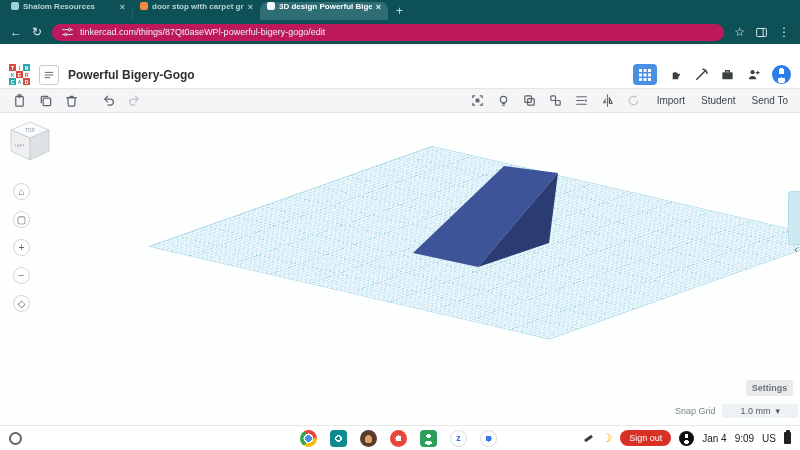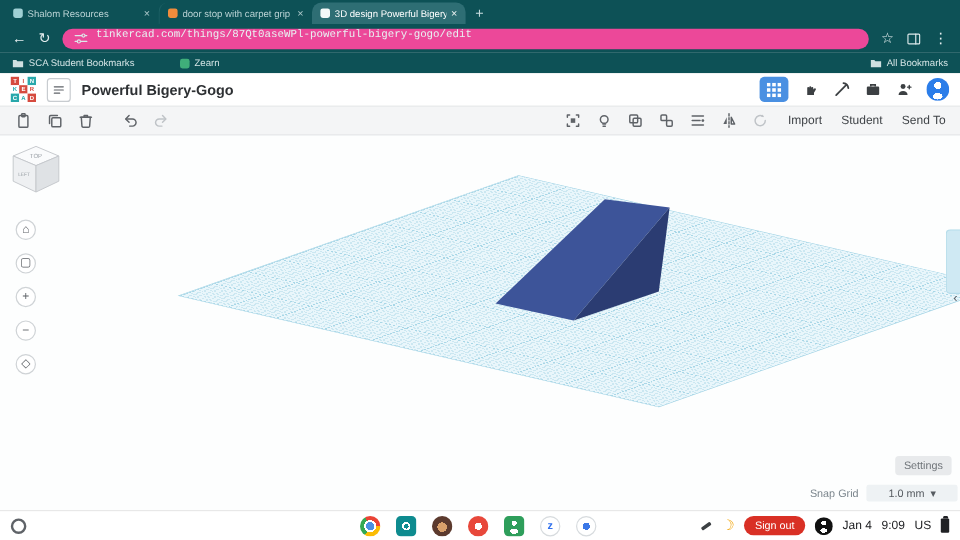--- a/index.html
+++ b/index.html
@@ -2,36 +2,36 @@
 <html><head>
 <meta charset="utf-8">
 <style>
   html,body{margin:0;padding:0;background:#666;}
   .screen{position:relative;width:800px;height:450px;background:#fff;overflow:hidden;
           font-family:"Liberation Sans",sans-serif;-webkit-font-smoothing:antialiased;}
 
   
   .tabstrip{position:absolute;top:0;left:0;right:0;height:20px;background:#0d5156;
             display:flex;align-items:flex-end;padding-left:4px;}
-  .tab{display:flex;align-items:center;gap:4px;height:18px;width:128px;padding:0 7px;
-       border-radius:8px 8px 0 0;color:#b9d2d4;font-size:8px;box-sizing:border-box;}
+  .tab{display:flex;align-items:flex-start;gap:4px;height:18px;width:128px;padding:0 7px;
+       border-radius:8px 8px 0 0;color:#b9d2d4;font-size:8px;box-sizing:border-box;font-weight:bold;}
   .tab+.tab{border-left:1px solid #1d6065;}
   .tab.active{background:#2e6e74;color:#fff;border-left:none;}
   .favicon{width:8px;height:8px;border-radius:2px;flex:0 0 auto;}
   .fav0{background:#9fd0d4;} .fav1{background:#f08c3c;} .fav2{background:#f4f8f8;}
   .tab .title{flex:1;white-space:nowrap;overflow:hidden;}
   .tab .close{font-size:9px;opacity:.9;}
   .newtab{color:#c7dcde;font-size:12px;margin:0 0 3px 8px;line-height:1;}
 
   
   .addressbar{position:absolute;top:20px;left:0;right:0;height:24px;background:#0d5156;
               display:flex;align-items:center;padding:0 10px;gap:10px;box-sizing:border-box;}
   .nav-glyph{color:#e4eeef;font-size:12px;line-height:1;}
-  .url-pill{flex:1;height:17px;background:#ec4899;border-radius:9px;display:flex;
-            gap:6px;padding:0 9px;min-width:0;font-family:Liberation Mono, monospace;}
+  .url-pill{flex:1;height:17px;background:#be185d;border-radius:9px;display:flex;
+            align-items:center;gap:6px;padding:0 9px;min-width:0;}
   .url-text{color:#e8f1f2;font-size:9px;white-space:nowrap;overflow:hidden;}
   .bar-ic{display:flex;align-items:center;}
 
   
   .bookmarksbar{position:absolute;top:44px;left:0;right:0;height:17px;background:#0d5156;
                 display:flex;align-items:center;padding:0 10px;gap:6px;font-size:8px;
                 color:#d4e4e5;box-sizing:border-box;box-shadow:0 1px 2px rgba(0,0,0,.25);}
   .bm{display:flex;align-items:center;gap:4px;}
   .bm-spacer{width:26px;}
   .bm-right{margin-left:auto;display:flex;align-items:center;gap:4px;}
@@ -88,21 +88,21 @@
   .viewcube{position:absolute;left:8px;top:6px;}
   .navcol{position:absolute;left:13px;top:70px;display:flex;flex-direction:column;gap:11px;}
   .navbtn{width:17px;height:17px;border-radius:50%;background:#fff;border:1px solid #cfd3d6;
           color:#5f6368;font-size:10px;display:flex;align-items:center;justify-content:center;
           box-sizing:border-box;line-height:1;}
   .panel-tab{position:absolute;right:0;top:78px;width:12px;height:54px;background:#cfe9f3;
              border:1px solid #b5dcea;border-right:none;border-radius:4px 0 0 4px;box-sizing:border-box;}
   .panel-chevron{position:absolute;right:2px;top:130px;color:#5f6368;font-size:11px;}
   .settings-btn{position:absolute;left:746px;top:267px;width:47px;height:16px;background:#e8eaec;
                 border-radius:3px;color:#6f7479;font-size:9px;display:flex;align-items:center;
-                justify-content:center;}
+                justify-content:center;font-weight:bold;}
   .snapgrid{position:absolute;top:291px;right:2px;display:flex;align-items:center;gap:7px;
             font-size:9px;color:#7c868d;}
   .snap-select{background:#eef2f4;border-radius:2px;padding:2px 18px;color:#565b60;
                display:flex;align-items:center;gap:5px;}
 
   
   .shelf{position:absolute;top:425px;left:0;right:0;height:25px;background:#fff;
          border-top:1px solid #e8e8e8;display:flex;align-items:center;box-sizing:border-box;}
   .launcher{width:13px;height:13px;border:2px solid #5f6368;border-radius:50%;margin-left:9px;box-sizing:border-box;}
   .shelf-center{position:absolute;left:300px;display:flex;align-items:center;gap:13px;}
@@ -177,39 +177,20 @@
     <span class="nav-glyph">☆</span>
     <span class="bar-ic">
       <svg width="13" height="13" viewBox="0 0 16 16">
           <rect class="st-w" x="2" y="3" width="12" height="10" rx="1"></rect>
           <path class="st-w" d="M10 3v10"></path>
         </svg>
     </span>
     <span class="nav-glyph">⋮</span>
   </div>
 
-  <div class="bookmarksbar">
-    <div class="bm">
-      <svg width="10" height="9" viewBox="0 0 14 12">
-          <path d="M1 2.5h4l1.3 1.5H13v7H1z" fill="#cfe0e1"></path>
-        </svg>
-      <span>SCA Student Bookmarks</span>
-    </div>
-    <div class="bm-spacer"></div>
-    <div class="bm">
-      <span class="zearn-fav"></span>
-      <span>Zearn</span>
-    </div>
-    <div class="bm-right">
-      <svg width="10" height="9" viewBox="0 0 14 12">
-          <path d="M1 2.5h4l1.3 1.5H13v7H1z" fill="#cfe0e1"></path>
-        </svg>
-      <span>All Bookmarks</span>
-    </div>
-  </div>
 
   <div class="appheader">
     <div class="logo">
       <span>T</span>
       <span>I</span>
       <span>N</span>
       <span>K</span>
       <span>E</span>
       <span>R</span>
       <span>C</span>

